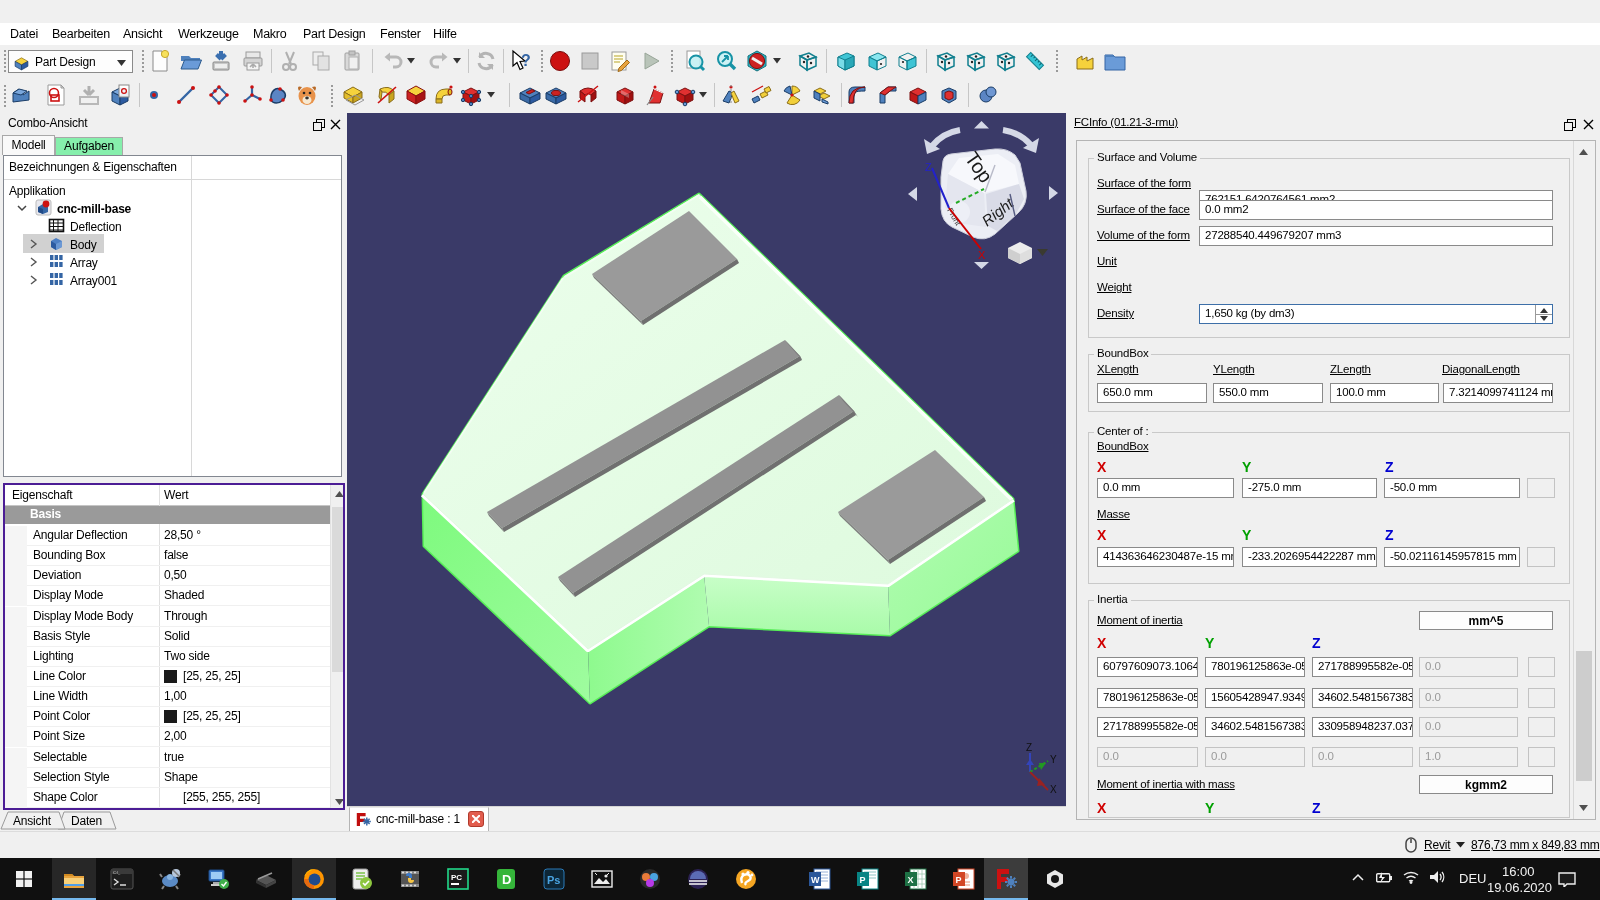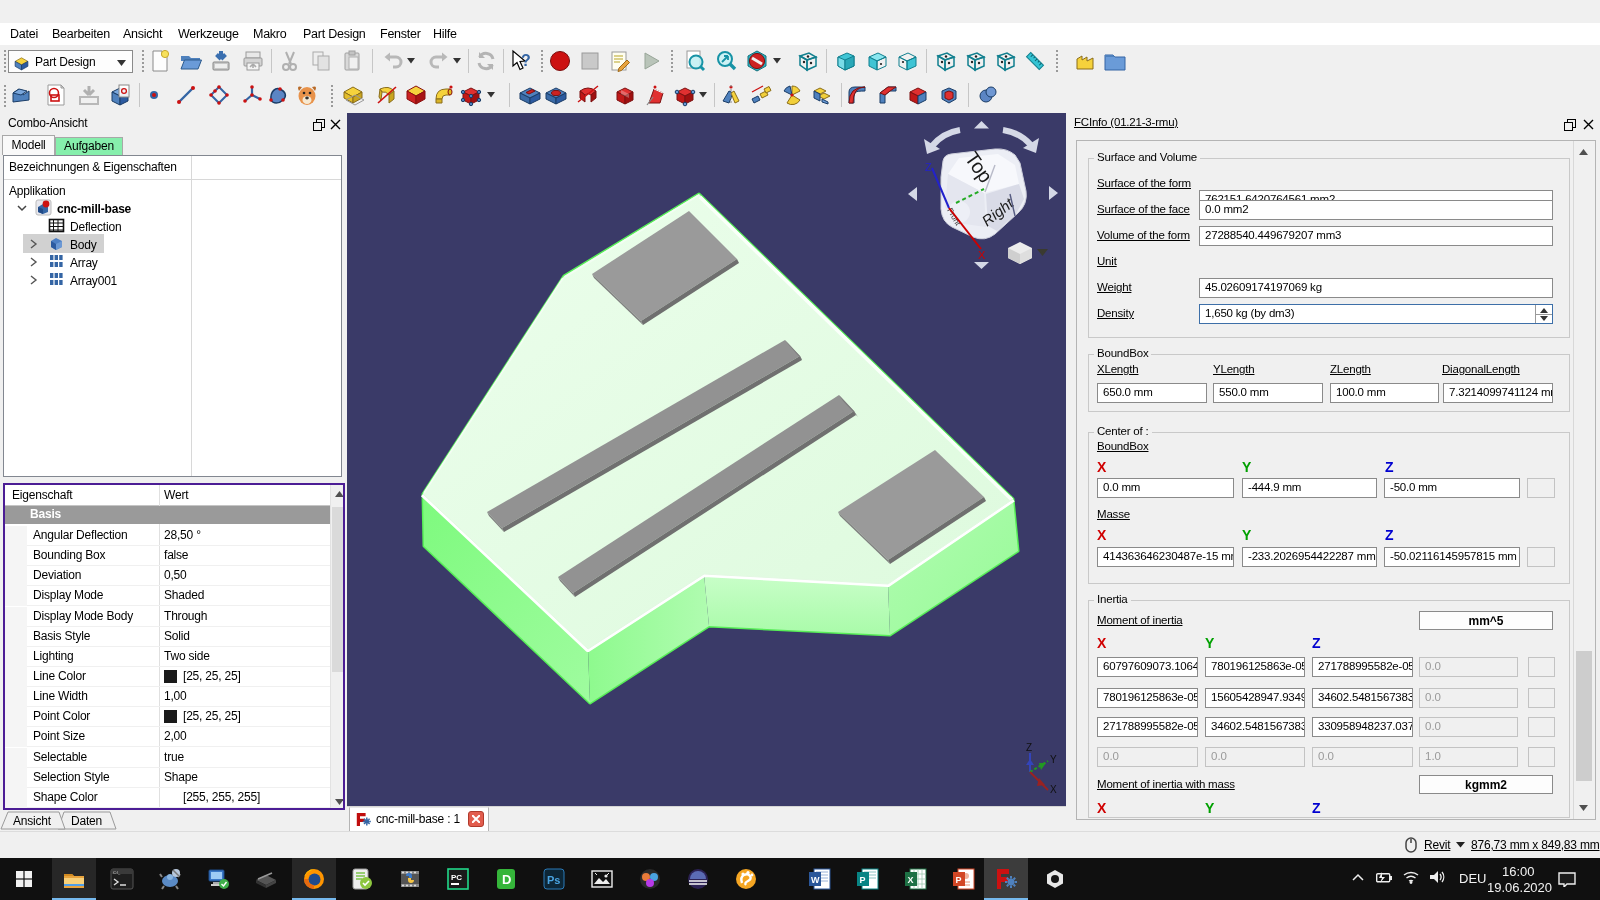--- a/index.html
+++ b/index.html
@@ -784,21 +784,20 @@
     <div class="abs gbox" style="left:22px;top:45px;width:482px;height:180px"></div>
     <div class="abs glabel" style="left:28px;top:38px">Surface and Volume</div>
     <div class="abs f115" style="left:31px;top:64px">Surface of the form</div>
     <div class="abs field" style="left:133px;top:77px;width:354px">762151.6420764561 mm2</div>
     <div class="abs f115" style="left:31px;top:90px">Surface of the face</div>
     <div class="abs field" style="left:133px;top:87px;width:354px">0.0 mm2</div>
     <div class="abs f115" style="left:31px;top:116px">Volume of the form</div>
     <div class="abs field" style="left:133px;top:113px;width:354px">27288540.449679207 mm3</div>
     <div class="abs f115" style="left:31px;top:142px">Unit</div>
     <div class="abs f115" style="left:31px;top:168px">Weight</div>
-    <div class="abs field" style="left:133px;top:165px;width:354px">45.02609174197069 kg</div>
     <div class="abs f115" style="left:31px;top:194px">Density</div>
     <div class="abs field" style="left:133px;top:191px;width:354px;border:1px solid #3d6fa8">1,650 kg (by dm3)
       <div class="abs" style="right:1px;top:0px;width:16px;height:19px;border-left:1px solid #9a9a9a">
         <svg class="abs" style="left:4px;top:3px" width="8" height="5">
             <polygon points="4,0 8,5 0,5" fill="#333"></polygon>
           </svg>
         <svg class="abs" style="left:4px;top:11px" width="8" height="5">
             <polygon points="4,5 8,0 0,0" fill="#333"></polygon>
           </svg>
         <div class="abs" style="left:0;top:9px;width:16px;height:1px;background:#9a9a9a"></div>
@@ -815,21 +814,21 @@
     <div class="abs field" style="left:264px;top:270px;width:109px">100.0 mm</div>
     <div class="abs field" style="left:377px;top:270px;width:110px">7.3214099741124 mm</div>
 
     <div class="abs gbox" style="left:22px;top:319px;width:482px;height:152px"></div>
     <div class="abs glabel" style="left:28px;top:312px">Center of :</div>
     <div class="abs f115" style="left:31px;top:327px">BoundBox</div>
     <div class="abs axl" style="left:31px;top:346px;color:#d00000">X</div>
     <div class="abs axl" style="left:176px;top:346px;color:#00a000">Y</div>
     <div class="abs axl" style="left:319px;top:346px;color:#0000d0">Z</div>
     <div class="abs field" style="left:31px;top:365px;width:137px">0.0 mm</div>
-    <div class="abs field" style="left:176px;top:365px;width:135px">-444.9 mm</div>
+    <div class="abs field" style="left:176px;top:365px;width:135px">-275.0 mm</div>
     <div class="abs field" style="left:318px;top:365px;width:136px">-50.0 mm</div>
     <div class="abs fdis" style="left:461px;top:365px;width:28px"></div>
     <div class="abs f115" style="left:31px;top:395px">Masse</div>
     <div class="abs axl" style="left:31px;top:414px;color:#d00000">X</div>
     <div class="abs axl" style="left:176px;top:414px;color:#00a000">Y</div>
     <div class="abs axl" style="left:319px;top:414px;color:#0000d0">Z</div>
     <div class="abs field" style="left:31px;top:434px;width:137px">414363646230487e-15 mm</div>
     <div class="abs field" style="left:176px;top:434px;width:135px">-233.2026954422287 mm</div>
     <div class="abs field" style="left:318px;top:434px;width:136px">-50.02116145957815 mm</div>
     <div class="abs fdis" style="left:461px;top:434px;width:28px"></div>

